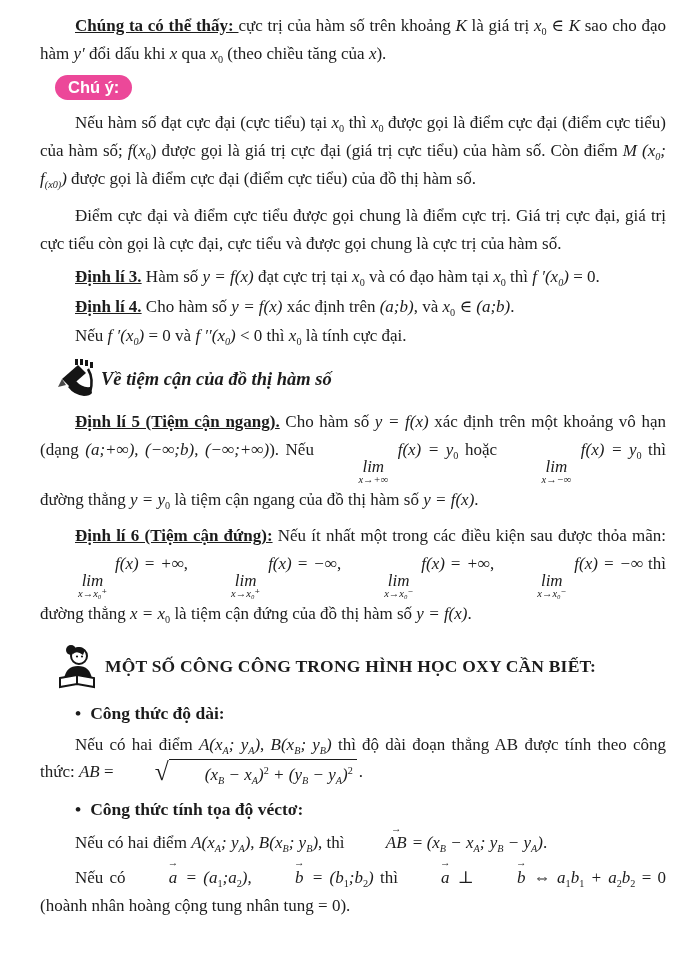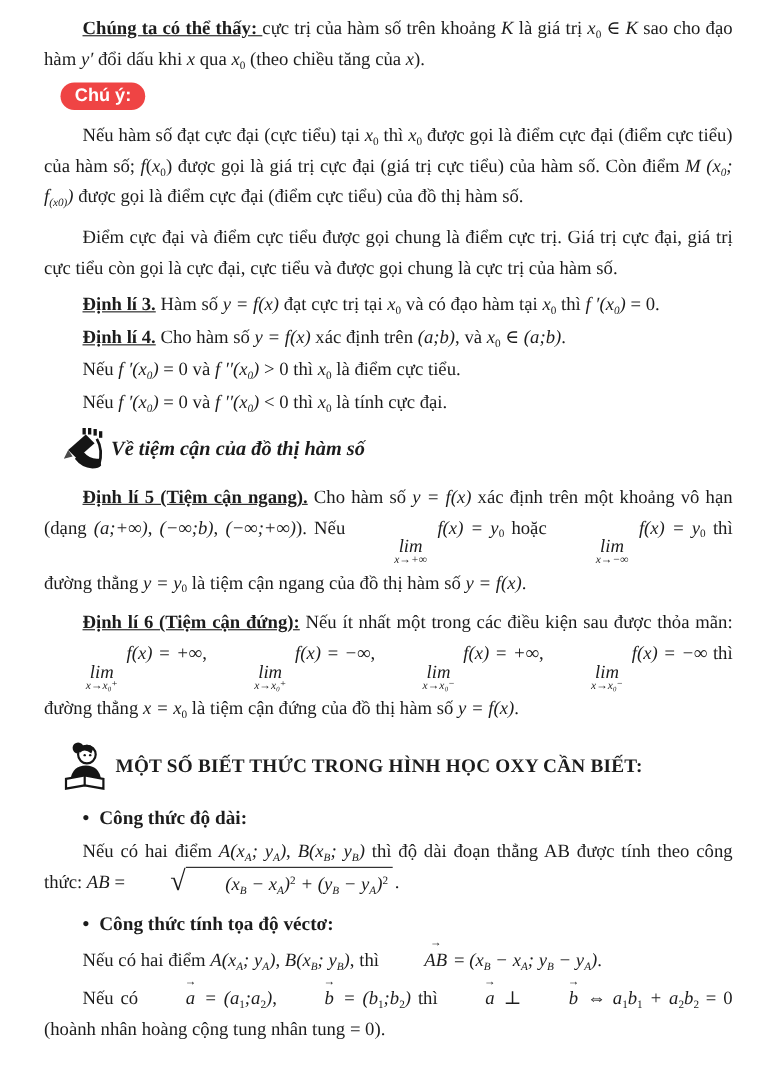--- a/index.html
+++ b/index.html
@@ -33,21 +33,21 @@
   .rsign{font-size:1.5em;line-height:1;font-style:normal;}
   .rad{border-top:1.6px solid #1c1c1c;padding:1px 4px 0 1px;white-space:nowrap;}
 
   
   .vec{position:relative;font-style:italic;display:inline-block;margin:0 2px;padding-top:2px;}
   .vec::before{content:"→";position:absolute;top:-0.72em;left:50%;
                transform:translateX(-50%);font-size:0.62em;font-style:normal;}
 
   
   .badge-row{margin:7px 0 9px 15px;line-height:1;}
-  .badge{display:inline-block;background:#ef4444;color:#ffffff;
+  .badge{display:inline-block;background:#ec4899;color:#ffffff;
          font-family:"Liberation Sans","DejaVu Sans",sans-serif;
          font-weight:700;font-size:16.5px;padding:4px 13px 5px;border-radius:14px;}
 
   
   .sec-head{display:flex;align-items:center;gap:5px;margin:9px 0 9px 14px;}
   .sec-title.it{font-weight:700;font-style:italic;font-size:18.5px;}
   .sec-title.caps{font-weight:700;font-size:17.5px;letter-spacing:0.2px;}
   .icon{flex:0 0 auto;}
 
   
@@ -63,21 +63,20 @@
 
   <div class="badge-row">
     <span class="badge">Chú ý:</span>
   </div>
 
   <p class="para"><span class="s-n">Nếu hàm số đạt cực đại (cực tiểu) tại </span><span class="s-i">x</span><span class="s-sub">0</span><span class="s-n"> thì </span><span class="s-i">x</span><span class="s-sub">0</span><span class="s-n"> được gọi là điểm cực đại (điểm cực tiểu) của hàm số; </span><span class="s-i">f</span><span class="s-n">(</span><span class="s-i">x</span><span class="s-sub">0</span><span class="s-n">)</span><span class="s-n"> được gọi là giá trị cực đại (giá trị cực tiểu) của hàm số. Còn điểm </span><span class="s-i">M (x</span><span class="s-subi">0</span><span class="s-i">; f</span><span class="s-subi">(x0)</span><span class="s-i">)</span><span class="s-n"> được gọi là điểm cực đại (điểm cực tiểu) của đồ thị hàm số.</span></p>
   <p class="para" style="margin-top:9px;"><span class="s-n">Điểm cực đại và điểm cực tiểu được gọi chung là điểm cực trị. Giá trị cực đại, giá trị cực tiểu còn gọi là cực đại, cực tiểu và được gọi chung là cực trị của hàm số.</span></p>
 
   <p class="para tight"><span class="s-b">Định lí 3.</span><span class="s-n"> Hàm số </span><span class="s-i">y = f(x)</span><span class="s-n"> đạt cực trị tại </span><span class="s-i">x</span><span class="s-sub">0</span><span class="s-n"> và có đạo hàm tại </span><span class="s-i">x</span><span class="s-sub">0</span><span class="s-n"> thì </span><span class="s-i">f ′(x</span><span class="s-subi">0</span><span class="s-i">)</span><span class="s-n"> = 0.</span></p>
   <p class="para tight"><span class="s-b">Định lí 4.</span><span class="s-n"> Cho hàm số </span><span class="s-i">y = f(x)</span><span class="s-n"> xác định trên </span><span class="s-i">(a;b)</span><span class="s-n">, và </span><span class="s-i">x</span><span class="s-sub">0</span><span class="s-n"> ∈ </span><span class="s-i">(a;b)</span><span class="s-n">.</span></p>
-  <p class="para tight"><span class="s-n">Nếu </span><span class="s-i">f ′(x</span><span class="s-subi">0</span><span class="s-i">)</span><span class="s-n"> = 0 và </span><span class="s-i">f ′′(x</span><span class="s-subi">0</span><span class="s-i">)</span><span class="s-n"> &gt; 0 thì </span><span class="s-i">x</span><span class="s-sub">0</span><span class="s-n"> là điểm cực tiểu.</span></p>
   <p class="para tight"><span class="s-n">Nếu </span><span class="s-i">f ′(x</span><span class="s-subi">0</span><span class="s-i">)</span><span class="s-n"> = 0 và </span><span class="s-i">f ′′(x</span><span class="s-subi">0</span><span class="s-i">)</span><span class="s-n"> &lt; 0 thì </span><span class="s-i">x</span><span class="s-sub">0</span><span class="s-n"> là tính cực đại.</span></p>
 
   <div class="sec-head">
     <svg class="icon" width="42" height="40" viewBox="0 0 42 40" aria-hidden="true">
       <rect x="21" y="0" width="3" height="6" fill="#151515"></rect>
       <rect x="26" y="0" width="3" height="6" fill="#151515"></rect>
       <rect x="31" y="1" width="3" height="6" fill="#151515"></rect>
       <rect x="36" y="3" width="3" height="6" fill="#151515"></rect>
       <polygon points="8,20 24,6 32,14 16,28" fill="#151515"></polygon>
       <polygon points="8,20 4,28 12,26" fill="#4a4a4a"></polygon>
@@ -112,21 +111,21 @@
     <svg class="icon" width="46" height="46" viewBox="0 0 46 46" aria-hidden="true">
       <circle cx="17" cy="6" r="5" fill="#151515"></circle>
       <circle cx="25" cy="12" r="8" fill="#ffffff" stroke="#151515" stroke-width="2"></circle>
       <path d="M17 9 a8 8 0 0 1 14 -3 l-2 5 q-6 -5 -10 -1 z" fill="#151515"></path>
       <circle cx="23" cy="12.5" r="1.1" fill="#151515"></circle>
       <circle cx="28" cy="12.5" r="1.1" fill="#151515"></circle>
       <path d="M10 35 q2 -13 14 -13 q12 0 14 13 z" fill="#151515"></path>
       <path d="M6 34 l17 -3 l17 3 l0 9 l-17 -3 l-17 3 z" fill="#ffffff" stroke="#151515" stroke-width="2"></path>
       <path d="M23 31 l0 9" stroke="#151515" stroke-width="2"></path>
     </svg>
-    <span class="sec-title caps">MỘT SỐ BIẾT THỨC TRONG HÌNH HỌC OXY CẦN BIẾT:</span>
+    <span class="sec-title caps">MỘT SỐ CÔNG CÔNG TRONG HÌNH HỌC OXY CẦN BIẾT:</span>
   </div>
 
   <div class="bullet">
     <span class="dot">•</span><span>Công thức độ dài:</span>
   </div>
   <p class="para"><span class="s-n">Nếu có hai điểm </span><span class="s-i">A(x</span><span class="s-subi">A</span><span class="s-i">; y</span><span class="s-subi">A</span><span class="s-i">)</span><span class="s-n">, </span><span class="s-i">B(x</span><span class="s-subi">B</span><span class="s-i">; y</span><span class="s-subi">B</span><span class="s-i">)</span><span class="s-n"> thì độ dài đoạn thẳng AB được tính theo công thức: </span><span class="s-i">AB</span><span class="s-n"> = </span><span class="sqrt">
         <span class="rsign">√</span>
         <span class="rad"><span class="s-i">(x</span><span class="s-subi">B</span><span class="s-i"> − x</span><span class="s-subi">A</span><span class="s-i">)</span><span class="s-sup">2</span><span class="s-i"> + (y</span><span class="s-subi">B</span><span class="s-i"> − y</span><span class="s-subi">A</span><span class="s-i">)</span><span class="s-sup">2</span></span>
       </span><span class="s-n">.</span></p>
 

